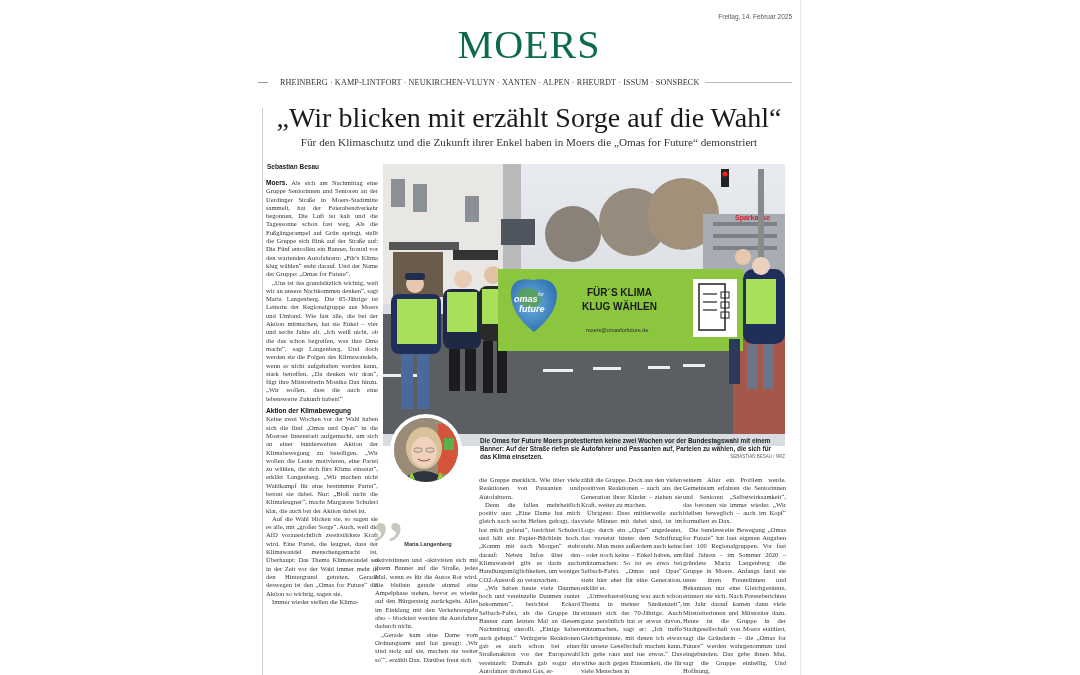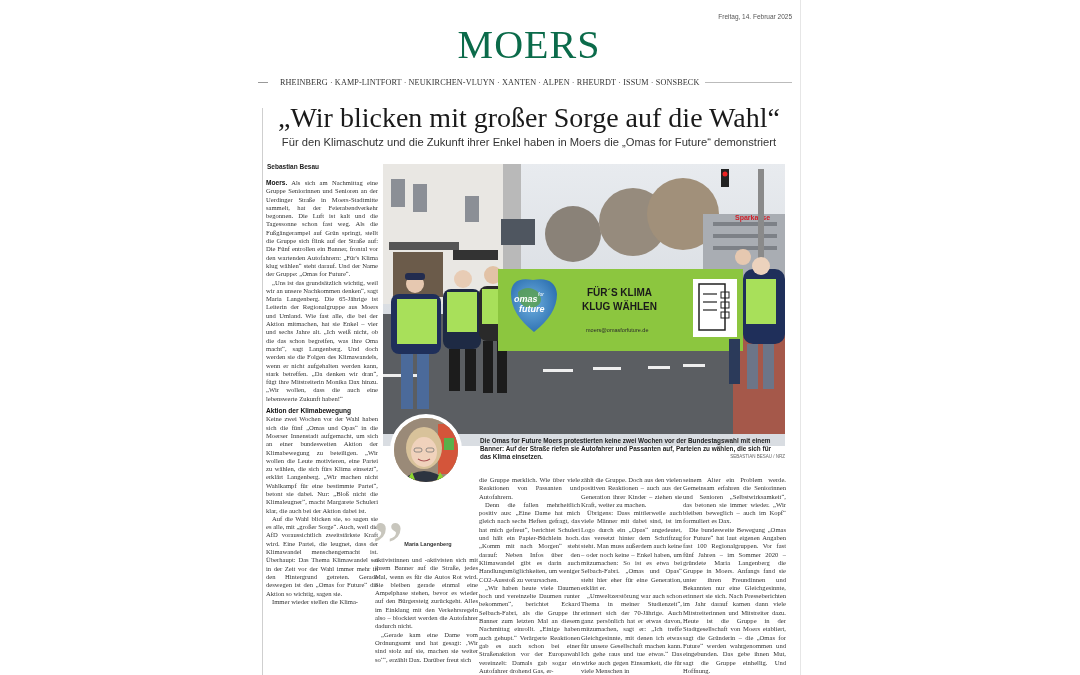--- a/index.html
+++ b/index.html
@@ -7,21 +7,21 @@
   .page{position:absolute;left:258px;top:8px;width:542px;height:675px;background:#fff;}
   .page-edge{position:absolute;left:800px;top:0;width:1px;height:675px;background:#e6e6e6;}
   .date{position:absolute;right:8px;top:5px;font-family:"Liberation Sans",sans-serif;font-size:6.5px;color:#555;}
   .masthead{position:absolute;left:0;right:0;top:14px;text-align:center;font-family:"Liberation Serif",serif;font-size:40px;color:#0b6b4a;letter-spacing:1px;line-height:46px;}
   .ticker{position:absolute;left:0;right:0;top:68px;height:12px;display:flex;align-items:center;}
   .ticker .rule-l{width:10px;height:1px;background:#999;margin-left:0;}
   .ticker .towns{font-family:"Liberation Serif",serif;font-size:8.2px;color:#333;margin:0 6px 0 12px;white-space:nowrap;letter-spacing:0.1px;}
   .ticker .rule-r{flex:1;height:1px;background:#bbb;margin-right:8px;}
   .vline{position:absolute;left:4px;top:100px;width:1px;height:570px;background:#cfcfcf;}
   .headline{position:absolute;left:0;right:0;top:93px;text-align:center;font-family:"Liberation Serif",serif;font-size:28px;color:#1a1a1a;line-height:34px;}
-  .subhead{position:absolute;left:0;right:0;top:128px;text-align:center;font-family:Liberation Sans, sans-serif;font-size:11.2px;color:#333;}
+  .subhead{position:absolute;left:0;right:0;top:128px;text-align:center;font-family:Liberation Serif, serif;font-size:11.2px;color:#333;}
   .author{position:absolute;left:9px;top:155px;font-family:"Liberation Sans",sans-serif;font-weight:bold;font-size:6.5px;color:#222;}
   .col{position:absolute;font-family:"Liberation Serif",serif;font-size:6.6px;line-height:8.3px;color:#333;text-align:justify;hyphens:auto;}
   .col p{margin:0;text-indent:6px;}
   .col p.noind{text-indent:0;}
   .col .kick{font-family:"Liberation Sans",sans-serif;font-weight:bold;color:#111;}
   .col .sub{font-family:"Liberation Sans",sans-serif;font-weight:bold;font-size:6.6px;color:#111;margin-top:4px;text-indent:0;}
   .c1{left:8px;top:171px;width:112px;}
   .c2{left:117px;top:548px;width:103px;}
   .c3{left:221px;top:468px;width:101px;}
   .c4{left:323px;top:468px;width:101px;}
@@ -42,21 +42,21 @@
   <div class="date">Freitag, 14. Februar 2025</div>
   <div class="masthead">MOERS</div>
   <div class="ticker">
     <div class="rule-l"></div>
     <div class="towns">RHEINBERG · KAMP-LINTFORT · NEUKIRCHEN-VLUYN · XANTEN · ALPEN · RHEURDT · ISSUM · SONSBECK</div>
     <div class="rule-r"></div>
   </div>
 
   <div class="vline"></div>
 
-  <div class="headline">„Wir blicken mit großer Sorge auf die Wahl“</div>
+  <div class="headline">„Wir blicken mit erzählt Sorge auf die Wahl“</div>
   <div class="subhead">Für den Klimaschutz und die Zukunft ihrer Enkel haben in Moers die „Omas for Future“ demonstriert</div>
   <div class="author">Sebastian Besau</div>
 
   <div class="col c1">
     <p class="noind"><span class="kick">Moers.</span> <span>Als sich am Nachmittag eine Gruppe Seniorinnen und Senioren an der Uerdinger Straße in Moers-Stadtmitte sammelt, hat der Feierabendverkehr begonnen. Die Luft ist kalt und die Tagessonne schon fast weg. Als die Fußgängerampel auf Grün springt, stellt die Gruppe sich flink auf der Straße auf: Die Fünf entrollen ein Banner, frontal vor den wartenden Autofahrern: „Für's Klima klug wählen“ steht darauf. Und der Name der Gruppe: „Omas for Future“.</span></p>
     <p>„Uns ist das grundsätzlich wichtig, weil wir an unsere Nachkommen denken“, sagt Maria Langenberg. Die 65-Jährige ist Leiterin der Regionalgruppe aus Moers und Umland. Wie fast alle, die bei der Aktion mitmachen, hat sie Enkel – vier und sechs Jahre alt. „Ich weiß nicht, ob die das schon begreifen, was ihre Oma macht“, sagt Langenberg. Und doch werden sie die Folgen des Klimawandels, wenn er nicht aufgehalten werden kann, stark betreffen. „Da denken wir dran“, fügt ihre Mitstreiterin Monika Dax hinzu. „Wir wollen, dass die auch eine lebenswerte Zukunft haben!“</p>
     <p class="sub">Aktion der Klimabewegung</p>
     <p class="noind">Keine zwei Wochen vor der Wahl haben sich die fünf „Omas und Opas“ in die Moerser Innenstadt aufgemacht, um sich an einer bundesweiten Aktion der Klimabewegung zu beteiligen. „Wir wollen die Leute motivieren, eine Partei zu wählen, die sich fürs Klima einsetzt“, erklärt Langenberg. „Wir machen nicht Wahlkampf für eine bestimmte Partei“, betont sie dabei. Nur: „Bloß nicht die Klimaleugner“, macht Margarete Schuleri klar, die auch bei der Aktion dabei ist.</p>
     <p>Auf die Wahl blicken sie, so sagen sie es alle, mit „großer Sorge“. Auch, weil die AfD voraussichtlich zweitstärkste Kraft wird. Eine Partei, die leugnet, dass der Klimawandel menschengemacht ist. Überhaupt: Das Thema Klimawandel sei in der Zeit vor der Wahl immer mehr in den Hintergrund getreten. Gerade deswegen ist den „Omas for Future“ die Aktion so wichtig, sagen sie.</p>
     <p>Immer wieder stellen die Klima-</p>

